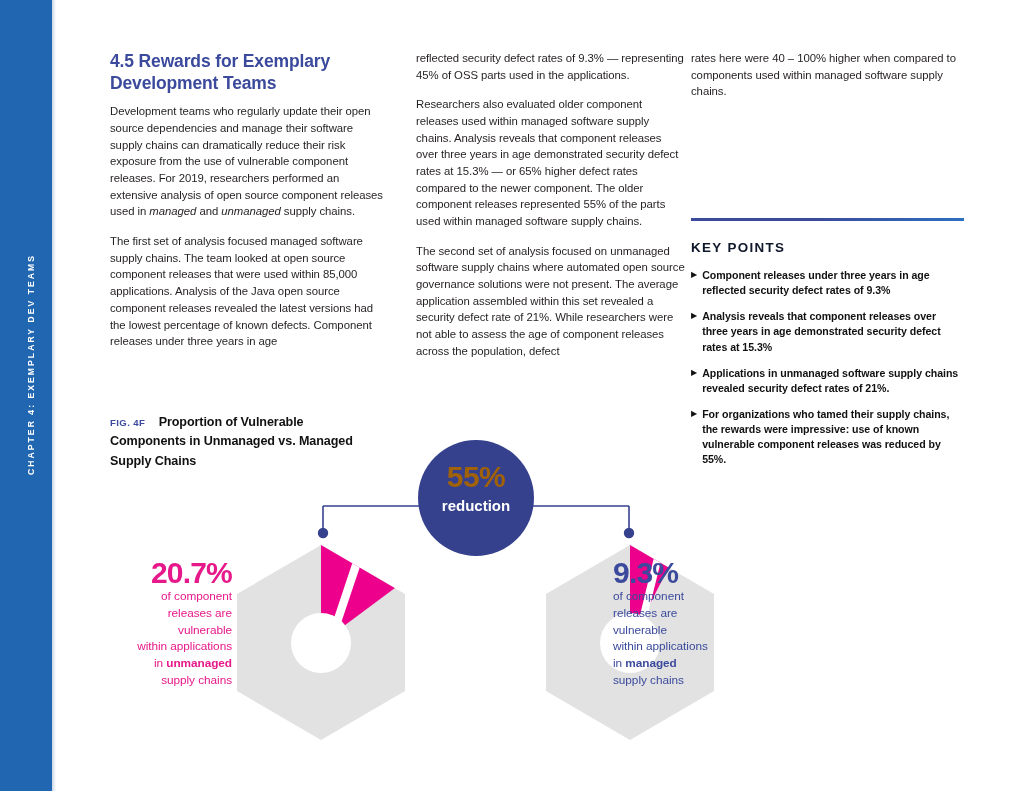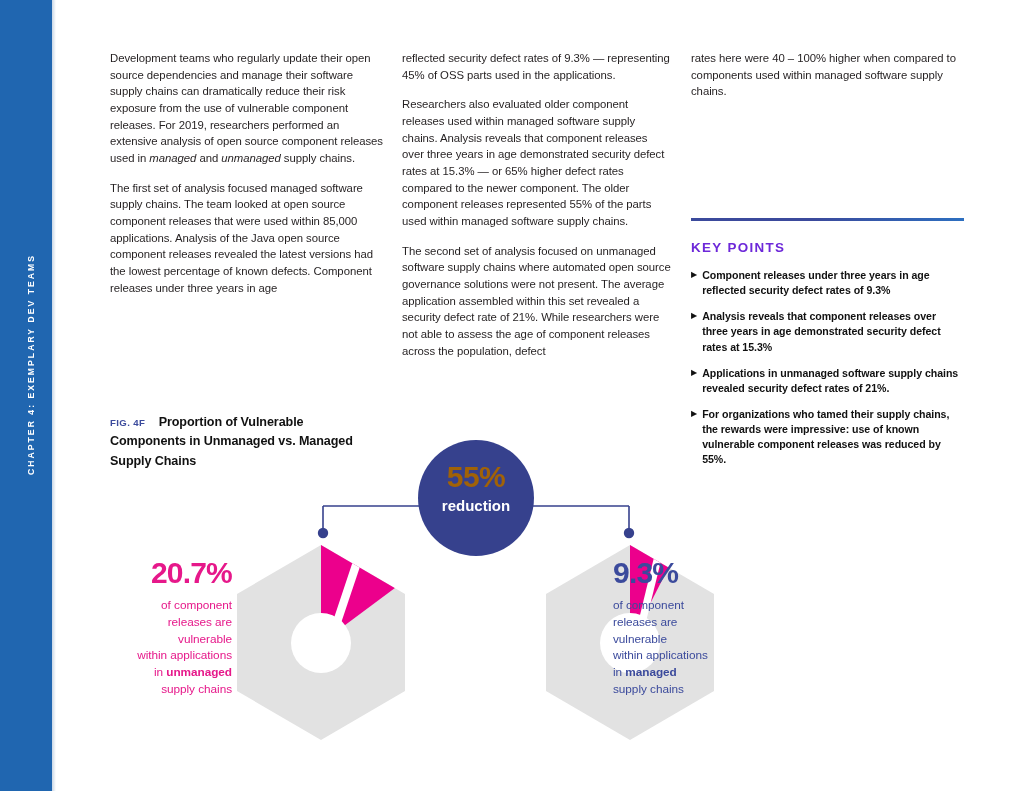--- a/index.html
+++ b/index.html
@@ -34,21 +34,21 @@
     color: #ffffff;
     font-size: 8.6px;
     font-weight: bold;
     letter-spacing: 2.05px;
     white-space: nowrap;
   }
 
   
   .col { position: absolute; top: 50px; }
   #col1 { left: 110px; width: 277px; }
-  #col2 { left: 402px; width: 270px; }
+  #col2 { left: 416px; width: 270px; }
   #col3 { left: 691px; width: 273px; }
 
   h1.sec-title {
     color: #3b4a9c;
     font-size: 17.5px;
     font-weight: bold;
     line-height: 1.27;
     letter-spacing: -0.15px;
     margin-bottom: 9px;
   }
@@ -67,21 +67,21 @@
     position: absolute;
     left: 691px; top: 218px;
     width: 273px;
   }
   #kp-rule {
     height: 3.4px;
     background: linear-gradient(to right,#3b4a9c 0%,#3b4a9c 45%,#2d6fc0 100%);
     margin-bottom: 19px;
   }
   #kp-heading {
-    color: #6d28d9;
+    color: #0f172a;
     font-size: 13.4px;
     font-weight: bold;
     letter-spacing: 1.35px;
     margin-bottom: 13px;
   }
   .kp-item {
     display: flex;
     align-items: flex-start;
     margin-bottom: 11px;
   }
@@ -133,21 +133,20 @@
     position: absolute;
     width: 170px;
   }
   #stat-left  { left: 62px;  top: 558px; text-align: right; }
   #stat-right { left: 613px; top: 558px; text-align: left;  }
   .stat-value {
     font-size: 30px;
     font-weight: bold;
     letter-spacing: -0.8px;
     line-height: 1.0;
-    margin-bottom: 9px;
   }
   .stat-desc {
     font-size: 11.8px;
     line-height: 1.42;
     letter-spacing: -0.05px;
   }
   .stat-desc b { font-weight: bold; }
   #stat-left .stat-value, #stat-left .stat-desc { color: #e6188a; }
   #stat-right .stat-value, #stat-right .stat-desc { color: #3b4a9c; }
 
@@ -182,20 +181,21 @@
 <body>
 
 <div id="page">
 
   <div id="rail">
     <div class="rail-wrap">CHAPTER 4: EXEMPLARY DEV TEAMS</div>
   </div>
   <div id="rail-edge"></div>
 
   <div class="col" id="col1">
+    <h1 class="sec-title">4.5 Rewards for Exemplary Development Teams</h1>
     <p class="body">Development teams who regularly update their open source dependencies and manage their software supply chains can dramatically reduce their risk exposure from the use of vulnerable component releases. For 2019, researchers performed an extensive analysis of open source component releases used in <span class="it">managed</span> and <span class="it">unmanaged</span> supply chains.</p>
     <p class="body">The first set of analysis focused managed software supply chains. The team looked at open source component releases that were used within 85,000 applications. Analysis of the Java open source component releases revealed the latest versions had the lowest percentage of known defects. Component releases under three years in age</p>
   </div>
 
   <div class="col" id="col2">
     <p class="body">reflected security defect rates of 9.3% — representing 45% of OSS parts used in the applications.</p>
     <p class="body">Researchers also evaluated older component releases used within managed software supply chains. Analysis reveals that component releases over three years in age demonstrated security defect rates at 15.3% — or 65% higher defect rates compared to the newer component. The older component releases represented 55% of the parts used within managed software supply chains.</p>
     <p class="body">The second set of analysis focused on unmanaged software supply chains where automated open source governance solutions were not present. The average application assembled within this set revealed a security defect rate of 21%. While researchers were not able to assess the age of component releases across the population, defect</p>
   </div>
 

